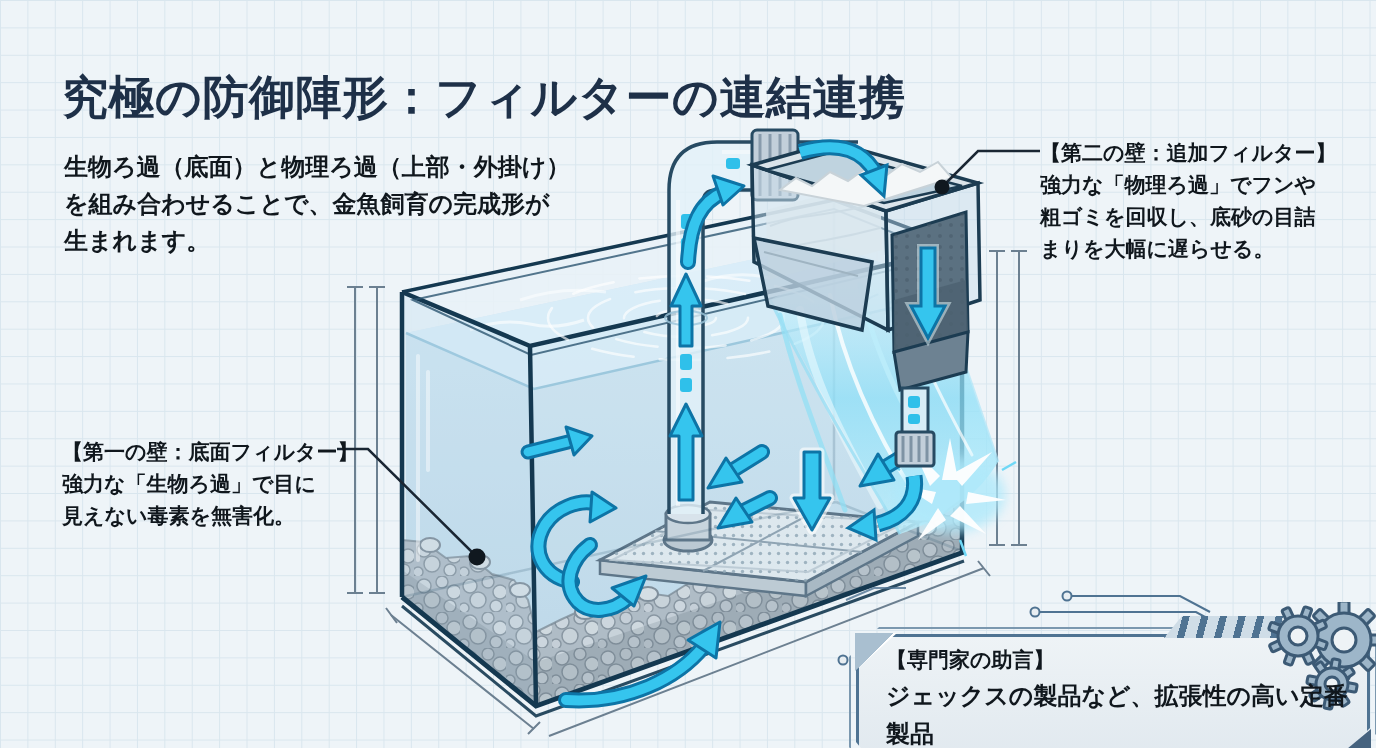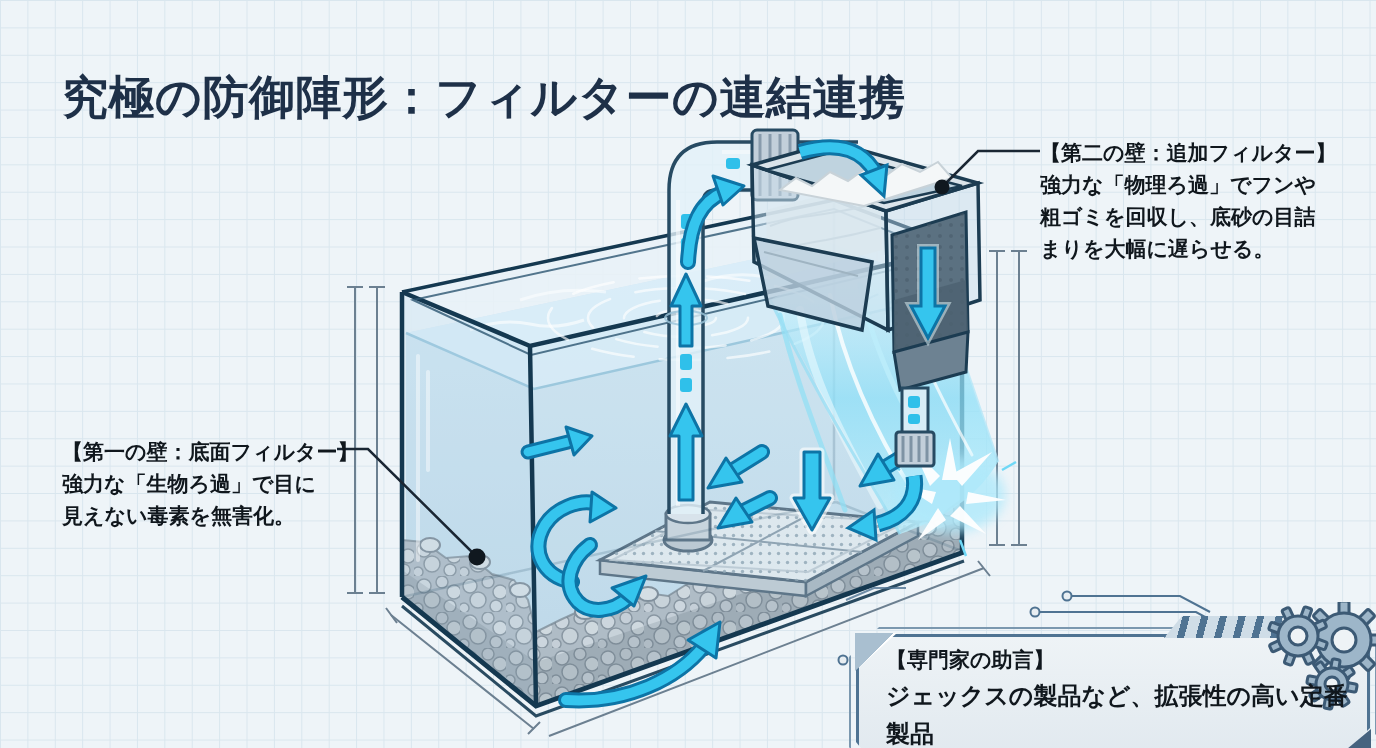--- a/index.html
+++ b/index.html
@@ -339,20 +339,23 @@
       <circle cx="1035" cy="612" r="4.5"></circle>
       <circle cx="843" cy="660" r="4.5"></circle>
       <path d="M912,744 H992" fill="none"></path>
       <circle cx="997" cy="744" r="4.5"></circle>
       <path d="M846,600 L874,588 L906,588" fill="none" opacity=".8"></path>
     </g>
   </svg>
 
   <h1 class="abs page-title">究極の防御陣形：フィルターの連結連携</h1>
 
+  <p class="abs intro-text">生物ろ過（底面）と物理ろ過（上部・外掛け）
+を組み合わせることで、金魚飼育の完成形が
+生まれます。</p>
 
   <div class="abs anno anno-left">【第一の壁：底面フィルター】
 強力な「生物ろ過」で目に
 見えない毒素を無害化。</div>
 
   <div class="abs anno anno-right">【第二の壁：追加フィルター】
 強力な「物理ろ過」でフンや
 粗ゴミを回収し、底砂の目詰
 まりを大幅に遅らせる。</div>
 

